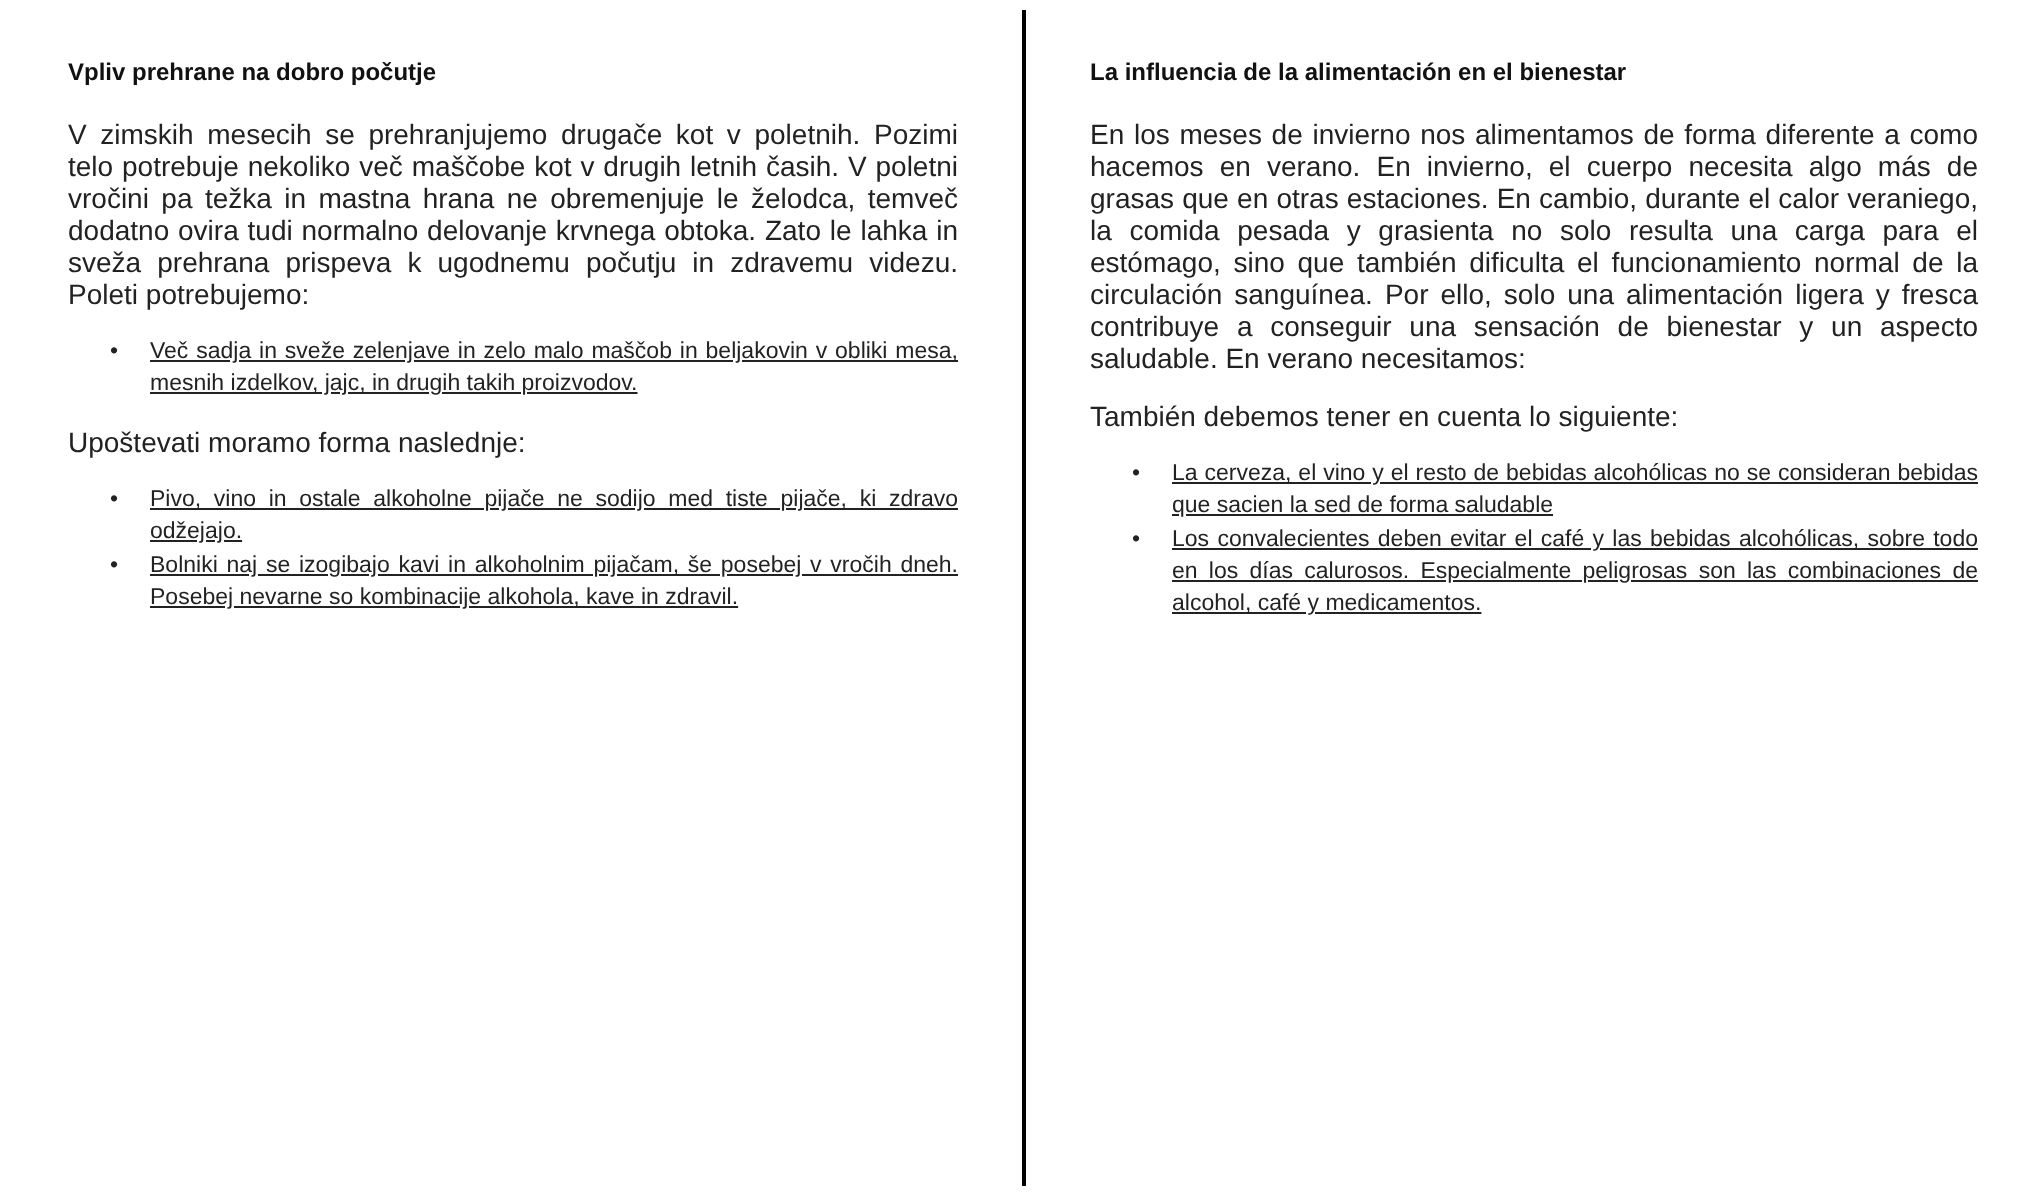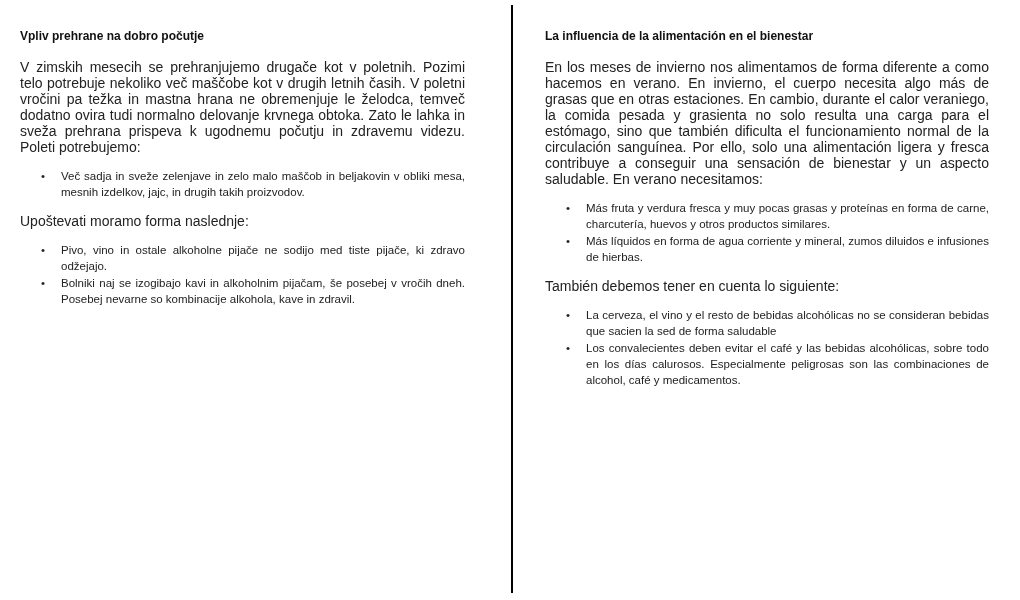--- a/index.html
+++ b/index.html
@@ -13,21 +13,21 @@
     height: 600px;
     background: #ffffff;
     font-family: "Liberation Sans", "DejaVu Sans", sans-serif;
     color: #222222;
     overflow: hidden;
   }
   .col {
     position: absolute;
     top: 28px;
   }
-  .col-left  { left: 20px;  width: 445px; }
+  .col-left  { left: 34px;  width: 445px; }
   .col-right { left: 545px; width: 444px; }
   .divider {
     position: absolute;
     left: 511px;
     top: 5px;
     width: 2px;
     height: 588px;
     background: #000000;
   }
   .doc-title {
@@ -48,20 +48,21 @@
     margin: 0 0 13px 0;
     padding: 0;
     font-size: 11.5px;
     line-height: 16px;
   }
   ul.bullets li {
     position: relative;
     padding-left: 41px;
     margin: 0 0 1px 0;
     text-align: justify;
+    text-decoration: underline;
   }
   ul.bullets li::before {
     content: "\2022";
     position: absolute;
     left: 21px;
     top: 0;
   }
 </style>
 </head>
 <body>
@@ -79,24 +80,20 @@
       <li>Pivo, vino in ostale alkoholne pijače ne sodijo med tiste pijače, ki zdravo odžejajo.</li>
       <li>Bolniki naj se izogibajo kavi in alkoholnim pijačam, še posebej v vročih dneh. Posebej nevarne so kombinacije alkohola, kave in zdravil.</li>
     </ul>
   </div>
 
   <div class="divider"></div>
 
   <div class="col col-right">
     <h1 class="doc-title">La influencia de la alimentación en el bienestar</h1>
     <p class="para">En los meses de invierno nos alimentamos de forma diferente a como hacemos en verano. En invierno, el cuerpo necesita algo más de grasas que en otras estaciones. En cambio, durante el calor veraniego, la comida pesada y grasienta no solo resulta una carga para el estómago, sino que también dificulta el funcionamiento normal de la circulación sanguínea. Por ello, solo una alimentación ligera y fresca contribuye a conseguir una sensación de bienestar y un aspecto saludable. En verano necesitamos:</p>
-    <ul class="bullets">
-      <li>Más fruta y verdura fresca y muy pocas grasas y proteínas en forma de carne, charcutería, huevos y otros productos similares.</li>
-      <li>Más líquidos en forma de agua corriente y mineral, zumos diluidos e infusiones de hierbas.</li>
-    </ul>
     <p class="para">También debemos tener en cuenta lo siguiente:</p>
     <ul class="bullets">
       <li>La cerveza, el vino y el resto de bebidas alcohólicas no se consideran bebidas que sacien la sed de forma saludable</li>
       <li>Los convalecientes deben evitar el café y las bebidas alcohólicas, sobre todo en los días calurosos. Especialmente peligrosas son las combinaciones de alcohol, café y medicamentos.</li>
     </ul>
   </div>
 
 </div>
 
 </body></html>

